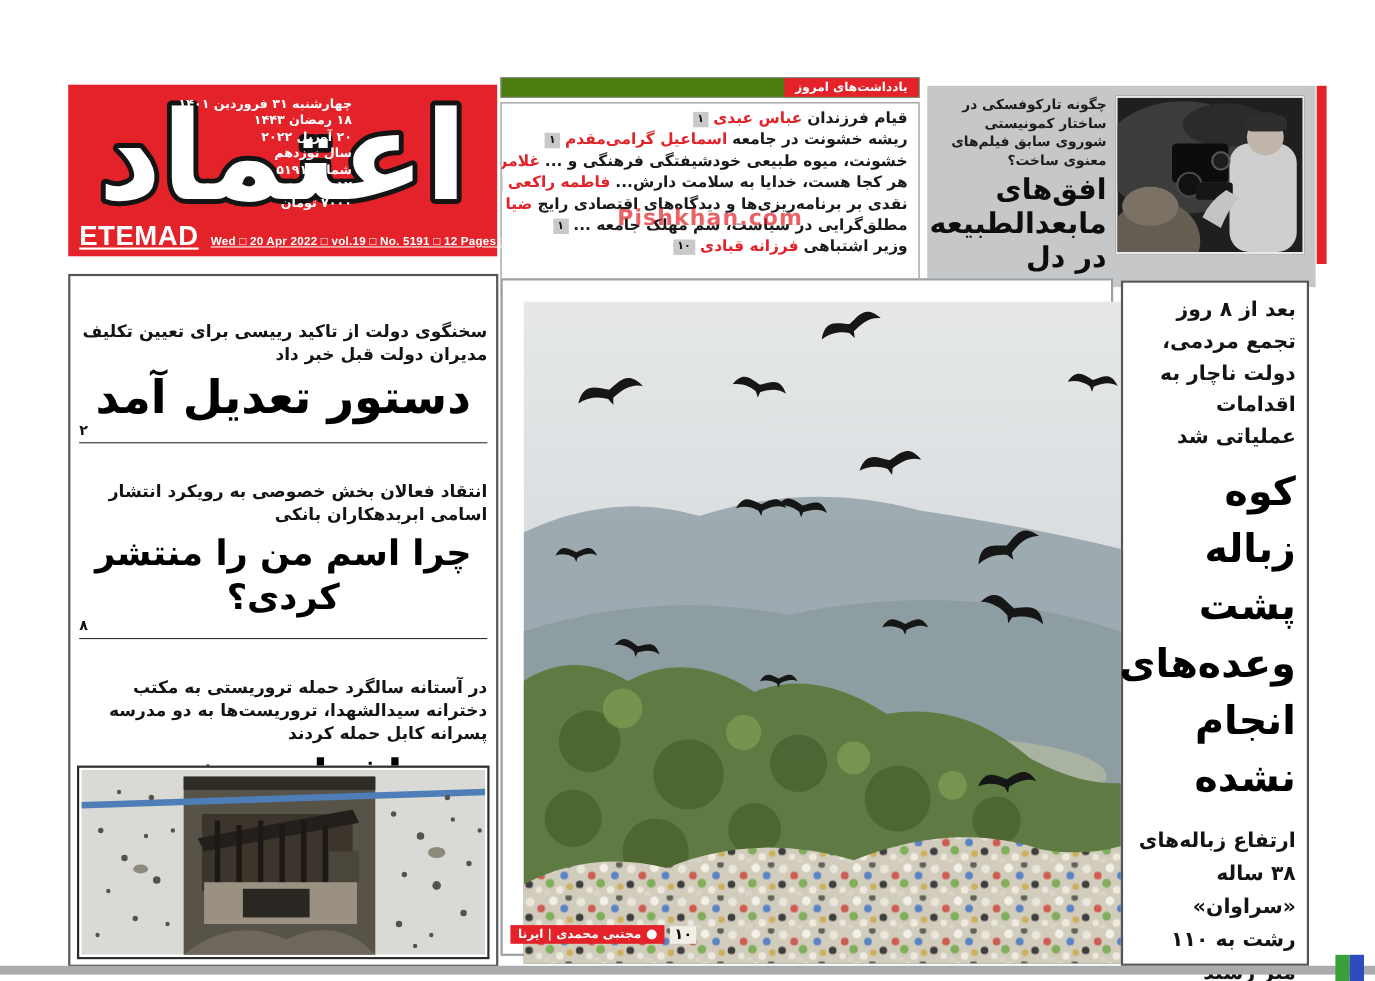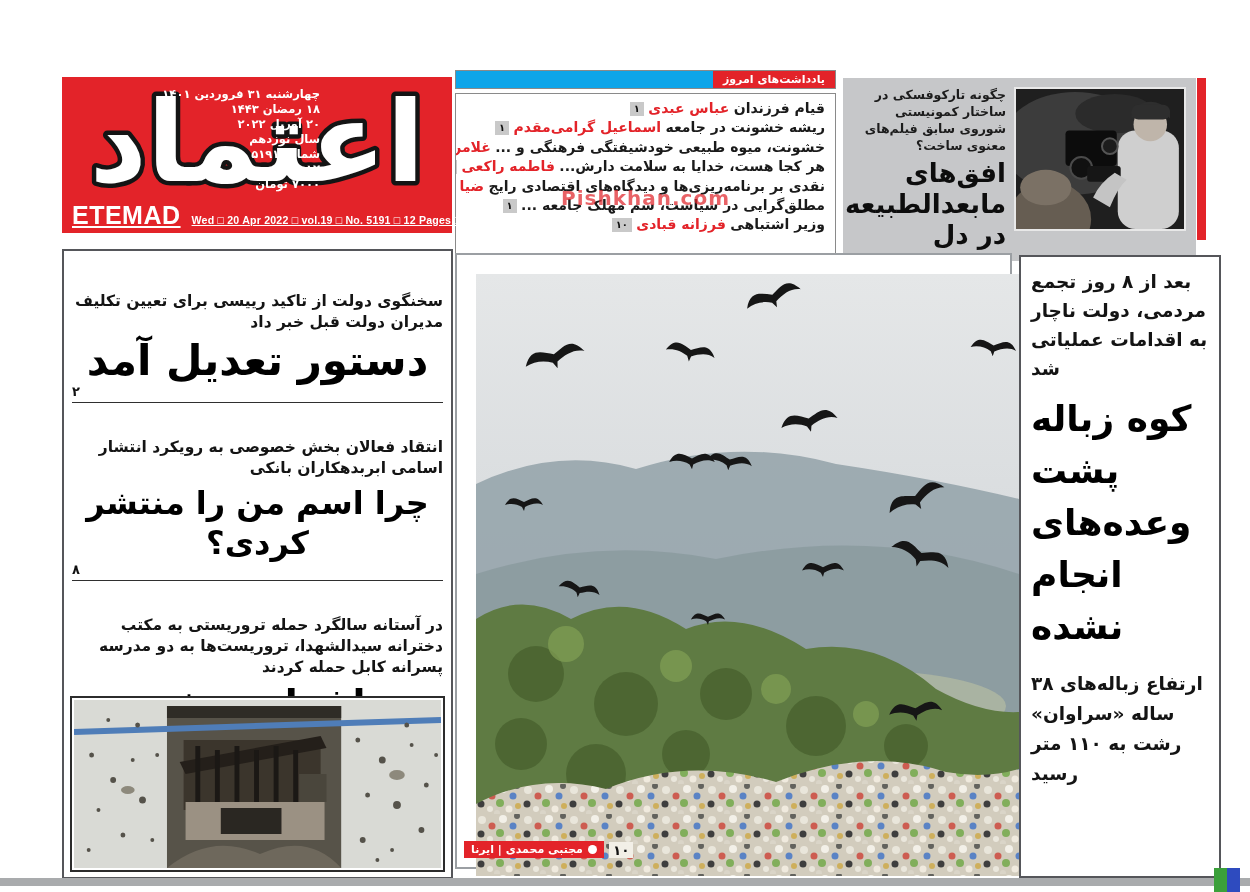--- a/index.html
+++ b/index.html
@@ -12,21 +12,21 @@
   .logo-svg{position:absolute;left:0;top:-14px;width:390px;height:150px;}
   .dateline-fa{position:absolute;top:10px;right:132px;color:#fff;font-size:11.5px;font-weight:bold;
                text-align:right;line-height:15px;direction:rtl;z-index:3;}
   .masthead-bottom{position:absolute;left:10px;right:6px;bottom:3px;display:flex;align-items:baseline;
                    color:#fff;white-space:nowrap;z-index:3;text-decoration:underline;}
   .logo-en{font-family:"Liberation Sans",sans-serif;font-weight:bold;font-size:25px;letter-spacing:.5px;}
   .dateline-en{font-family:"Liberation Sans",sans-serif;font-size:10.6px;font-weight:bold;margin-left:11px;letter-spacing:.2px;}
 
   
   .notes-header{position:absolute;left:455px;top:70px;width:381px;height:19px;border:1px solid #8a8a8a;
-                background:#0ea5e9;display:flex;justify-content:flex-end;}
+                background:#4d7c0f;display:flex;justify-content:flex-end;}
   .notes-label{background:#e32329;color:#fff;font-size:11px;font-weight:bold;padding:2px 10px 0;direction:rtl;}
   .notes-box{position:absolute;left:455px;top:93px;width:381px;height:176px;border:1px solid #8a8a8a;
              background:#fff;padding:5px 10px 0;overflow:hidden;direction:rtl;text-align:right;}
   .note-line{white-space:nowrap;line-height:19.4px;font-size:14px;color:#111;}
   .note-title{font-weight:bold;color:#1a1a1a;}
   .note-author{font-weight:bold;color:#e32329;}
   .note-page{display:inline-block;background:#c9c9c9;color:#111;font-size:10px;font-weight:bold;
              padding:0 4px;line-height:14px;vertical-align:1px;}
   .watermark{position:absolute;left:50%;top:60%;transform:translate(-50%,-50%);color:#e0262c;
              opacity:.72;text-align:center;z-index:5;pointer-events:none;}
@@ -63,22 +63,22 @@
   .main-photo{position:absolute;left:455px;top:253px;width:557px;height:616px;border:2px solid #9b9fa3;
               background:#fff;padding:19px;}
   .main-photo svg{display:block;width:543px;height:602px;}
   .caption-row{position:absolute;left:7px;bottom:9px;display:flex;align-items:center;z-index:4;}
   .caption-red{background:#e32329;color:#fff;font-size:11px;font-weight:bold;padding:2px 7px;
                direction:rtl;display:flex;align-items:center;gap:5px;}
   .cam-circle{width:9px;height:9px;border-radius:50%;background:#fff;display:inline-block;}
   .caption-page{font-size:13.5px;font-weight:bold;color:#111;background:#f2efe7;padding:0 4px;margin-left:5px;}
 
   
-  .right-col{position:absolute;left:1019px;top:255px;width:202px;height:623px;border:2px solid #55565a;
-             background:#fff;padding:10px 10px 0;direction:rtl;text-align:left;}
+  .right-col{position:absolute;left:1019px;top:255px;width:171px;height:623px;border:2px solid #55565a;
+             background:#fff;padding:10px 10px 0;direction:rtl;text-align:right;}
   .rc-kicker{font-size:18.5px;font-weight:bold;color:#141414;line-height:29px;}
   .rc-headline{font-size:36px;font-weight:bold;color:#000;line-height:52px;margin-top:10px;}
   .rc-deck{font-size:18.5px;font-weight:bold;color:#141414;line-height:30px;margin-top:16px;}
 
   
   .bottom-bar{position:absolute;left:0;top:878px;width:1250px;height:8px;background:#a9abad;}
   .sq-green{position:absolute;left:1214px;top:868px;width:13px;height:24px;background:#3ba03a;}
   .sq-blue{position:absolute;left:1227px;top:868px;width:13px;height:24px;background:#2e4bbf;}
 </style>
 </head>

